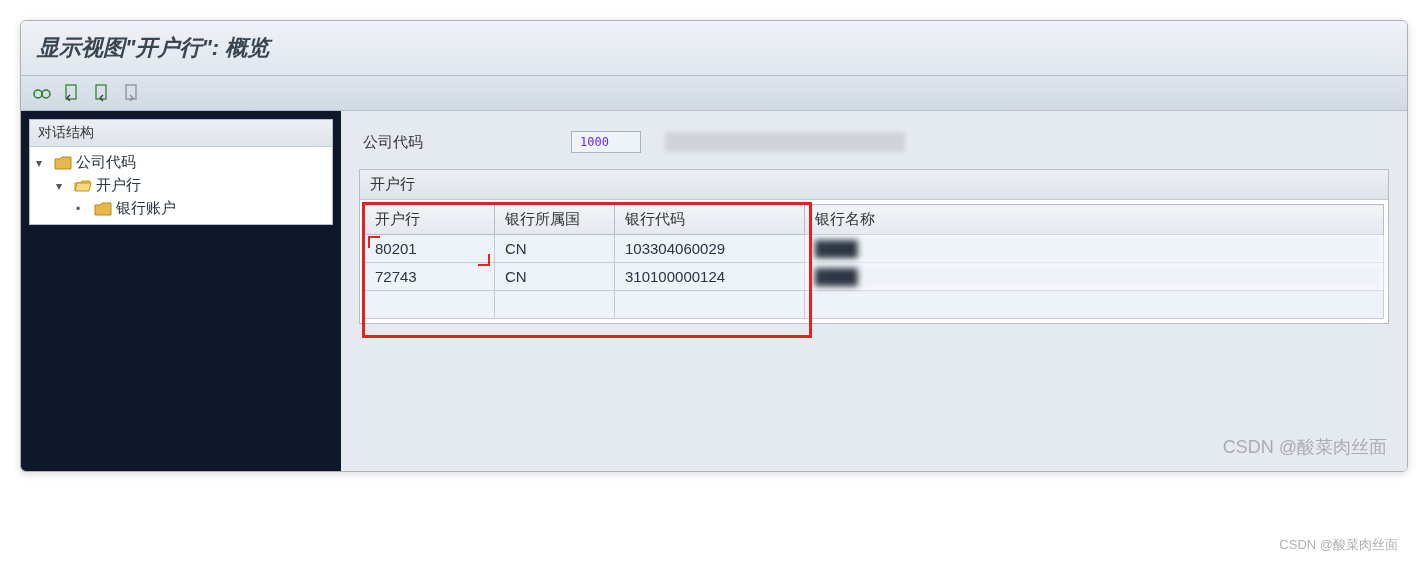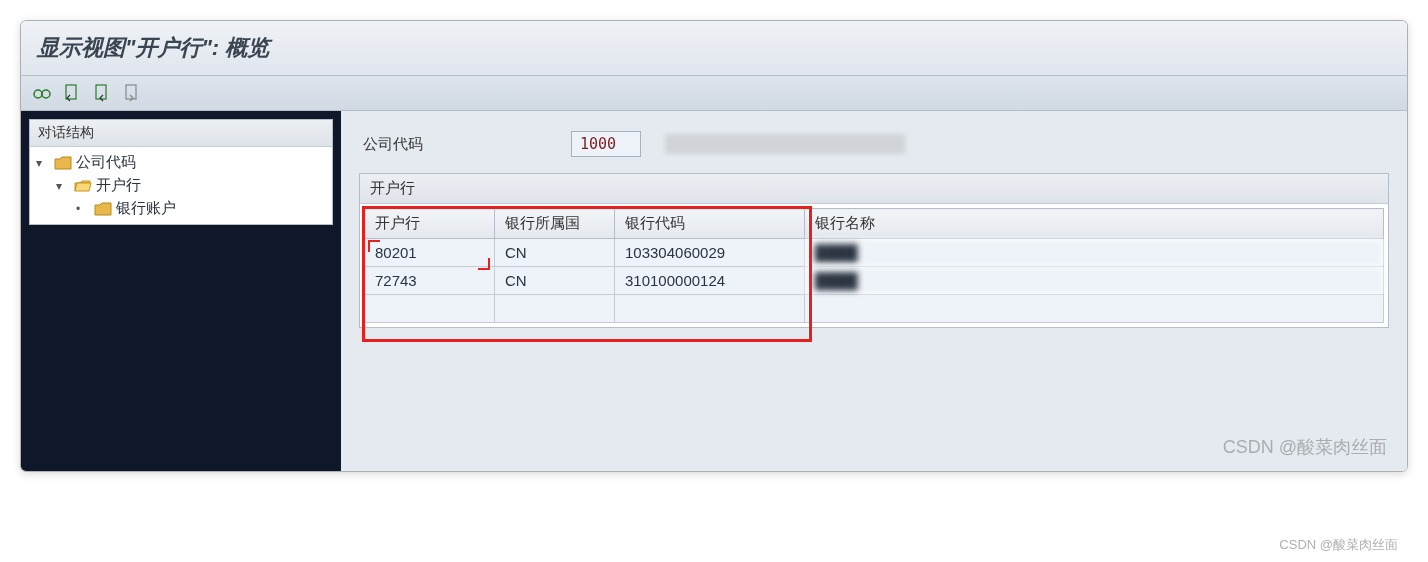--- a/index.html
+++ b/index.html
@@ -105,24 +105,24 @@
       padding: 8px 4px 16px 4px;
     }
     .form-label {
       font-size: 15px;
       color: #333;
     }
     .form-input {
       background: #eef3f9;
       border: 1px solid #a9b3bf;
       padding: 3px 8px;
-      font-size: 15px;
+      font-size: 12px;
       font-family: monospace;
       width: 70px;
-      color: #7f1d1d;
+      color: #6d28d9;
     }
     .form-blurred {
       width: 240px;
       height: 20px;
       background: #d0d3d7;
       border-radius: 2px;
       filter: blur(2px);
     }
     .table-section {
       border: 1px solid #b5bec8;

